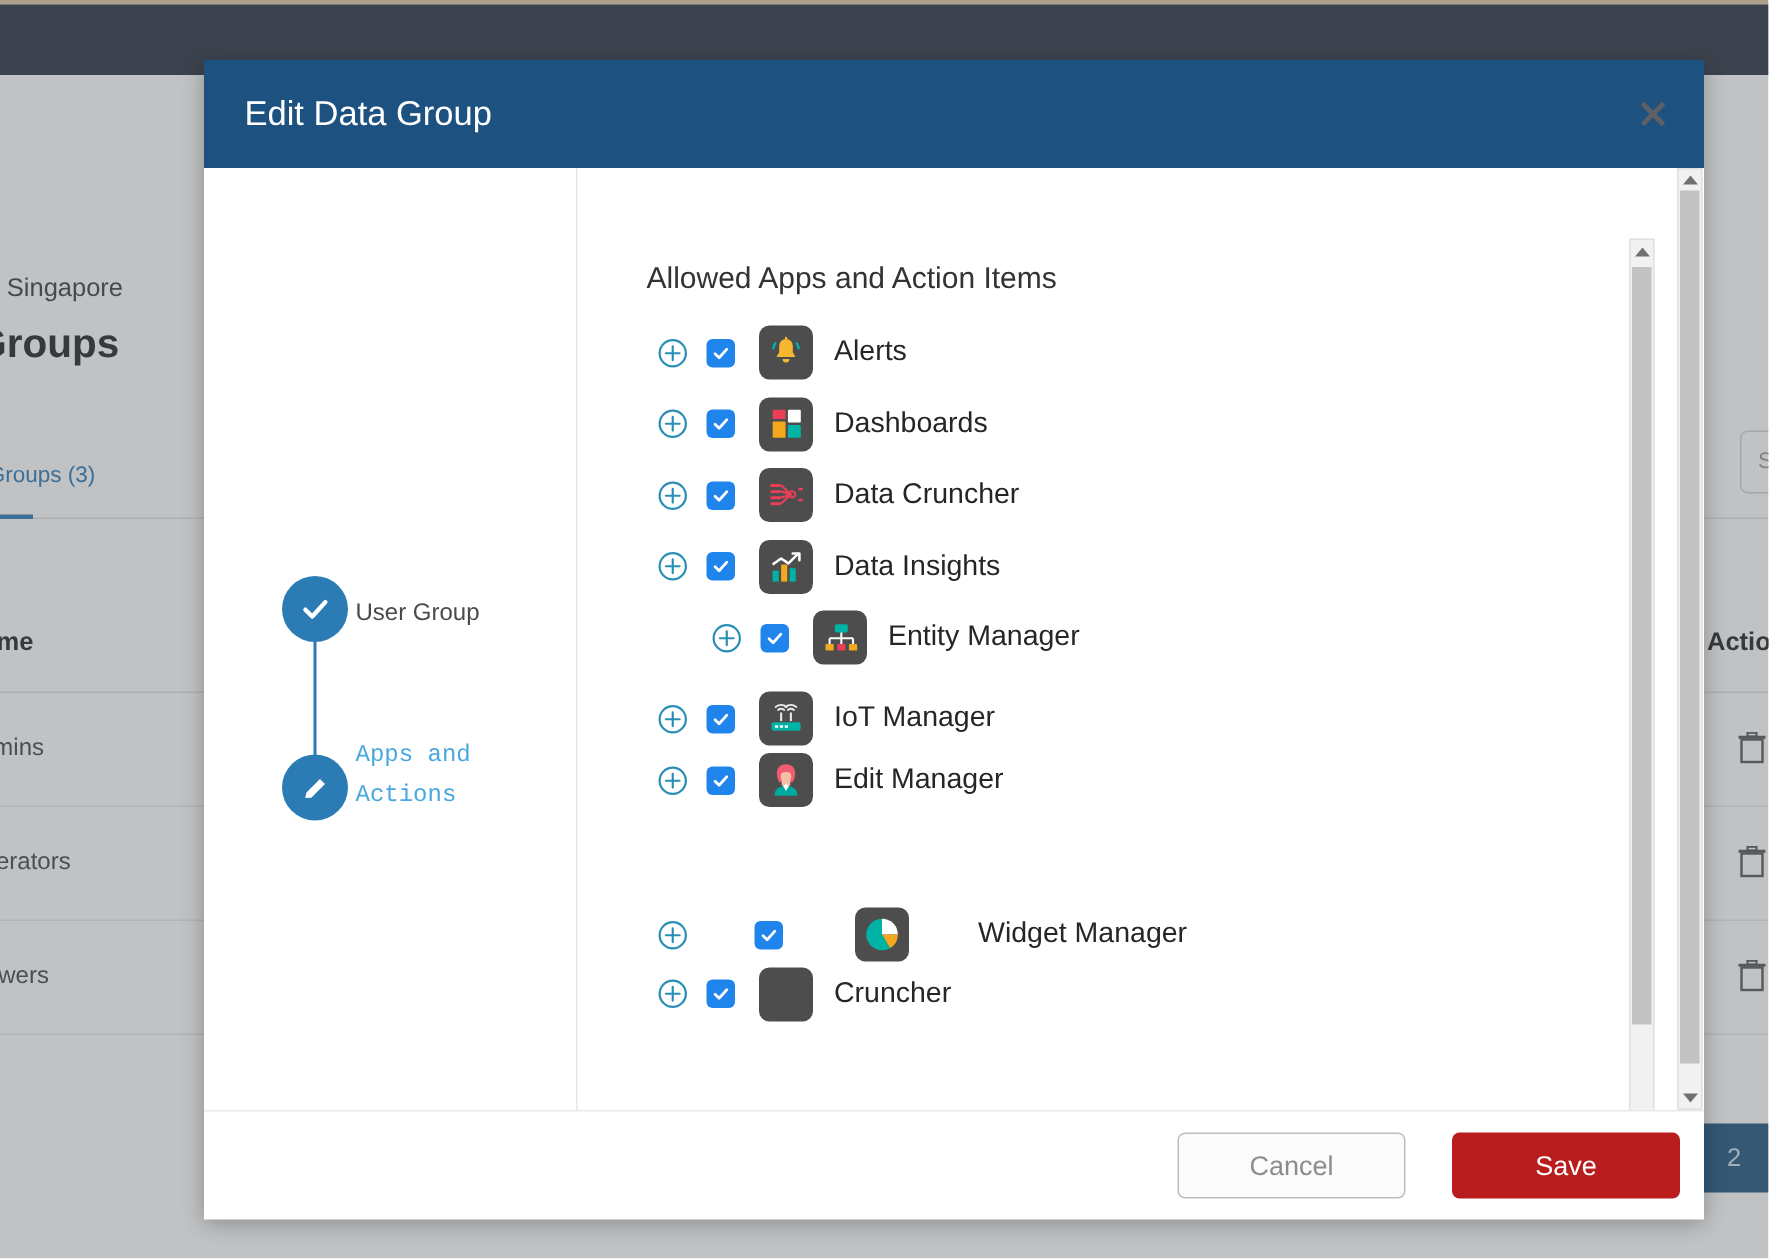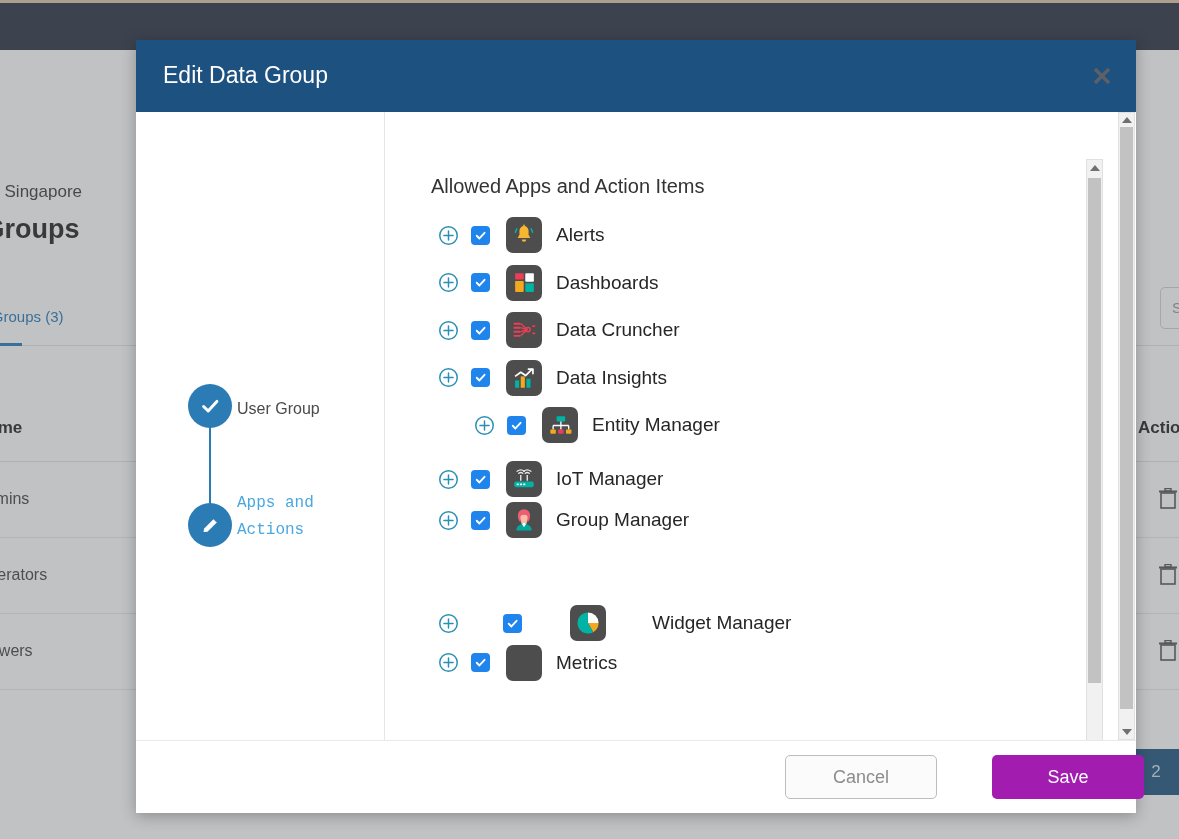--- a/index.html
+++ b/index.html
@@ -91,21 +91,21 @@
   .sb-thumb { position:absolute; background:#c2c2c2; }
   .sb-arrow { position:absolute; left:50%; transform:translateX(-50%); width:0; height:0; }
   .sb-arrow.up   { border-left:5px solid transparent; border-right:5px solid transparent; border-bottom:6px solid #707070; }
   .sb-arrow.down { border-left:5px solid transparent; border-right:5px solid transparent; border-top:6px solid #707070; }
 
   .modal-footer { position:absolute; left:0; top:700px; width:1000px; height:54px;
                   background:#fff; border-top:1px solid #eaeaea; }
   .btn { position:absolute; top:14px; height:44px; border-radius:5px; font-size:18px;
          display:flex; align-items:center; justify-content:center; cursor:pointer; }
   .btn-cancel { left:649px; width:152px; background:#fbfbfb; border:1px solid #bdbdbd; color:#8c8c8c; }
-  .btn-save   { left:856px; width:152px; background:#a21caf; color:#ffffff; }
+  .btn-save   { left:832px; width:152px; background:#b91c1c; color:#ffffff; }
 </style>
 </head>
 <body>
 
 <div id="root">
 
   <div class="bg-topline"></div>
   <div class="bg-topbar"></div>
   <div class="bg-page">
 
@@ -338,21 +338,21 @@
               <span class="appicon">
                 <svg viewBox="0 0 32 32" width="26" height="26">
                   <path d="M16 3c5 0 7.5 3.2 7.5 7.5 0 4-1.4 6.4-2.2 7.4H10.7c-.8-1-2.2-3.4-2.2-7.4C8.5 6.2 11 3 16 3z" fill="#ef5d72"></path>
                   <path d="M12.5 16.5h7v4h-7z" fill="#f6bfa6"></path>
                   <path d="M6.5 29c0-5.2 4-8.2 9.5-8.2S25.5 23.8 25.5 29z" fill="#00a99d"></path>
                   <path d="M13.4 20.8 L16 25 L18.6 20.8 L16 19.5z" fill="#ffffff"></path>
                   <ellipse cx="16" cy="13.2" rx="4.4" ry="5" fill="#f6bfa6"></ellipse>
                   <path d="M16 3.5c4.4 0 6.6 2.8 6.6 6.5 0 1.3-.3 2.4-.6 3-1.1-2.4-3.3-3.6-6-3.6s-4.9 1.2-6 3.6c-.3-.6-.6-1.7-.6-3 0-3.7 2.2-6.5 6.6-6.5z" fill="#ef5d72"></path>
                 </svg>
               </span>
-              <span class="appname">Group Manager</span>
+              <span class="appname">Edit Manager</span>
             </div>
             <div class="app-row" style="top: 388px; gap: 32px;">
               <span class="plus-icon"><svg viewBox="0 0 24 24" width="21" height="21">
                   <circle cx="12" cy="12" r="10" fill="none" stroke="#2b8fb5" stroke-width="1.7"></circle>
                   <path d="M12 6.8 V17.2 M6.8 12 H17.2" stroke="#2b8fb5" stroke-width="1.7" stroke-linecap="round"></path>
                 </svg></span>
               <span class="cb">
                 <svg viewBox="0 0 24 24">
                   <path d="M5 12.5 L10 17.5 L19.5 7" fill="none" stroke="#fff" stroke-width="3.4" stroke-linecap="round" stroke-linejoin="round"></path>
                 </svg>
@@ -370,21 +370,21 @@
               <span class="plus-icon"><svg viewBox="0 0 24 24" width="21" height="21">
                   <circle cx="12" cy="12" r="10" fill="none" stroke="#2b8fb5" stroke-width="1.7"></circle>
                   <path d="M12 6.8 V17.2 M6.8 12 H17.2" stroke="#2b8fb5" stroke-width="1.7" stroke-linecap="round"></path>
                 </svg></span>
               <span class="cb">
                 <svg viewBox="0 0 24 24">
                   <path d="M5 12.5 L10 17.5 L19.5 7" fill="none" stroke="#fff" stroke-width="3.4" stroke-linecap="round" stroke-linejoin="round"></path>
                 </svg>
               </span>
               <span class="appicon"></span>
-              <span class="appname">Metrics</span>
+              <span class="appname">Cruncher</span>
             </div>
             <div class="app-row" style="top: 522.5px;">
               <span class="plus-icon"><svg viewBox="0 0 24 24" width="21" height="21">
                   <circle cx="12" cy="12" r="10" fill="none" stroke="#2b8fb5" stroke-width="1.7"></circle>
                   <path d="M12 6.8 V17.2 M6.8 12 H17.2" stroke="#2b8fb5" stroke-width="1.7" stroke-linecap="round"></path>
                 </svg></span>
               <span class="cb">
                 <svg viewBox="0 0 24 24">
                   <path d="M5 12.5 L10 17.5 L19.5 7" fill="none" stroke="#fff" stroke-width="3.4" stroke-linecap="round" stroke-linejoin="round"></path>
                 </svg>

